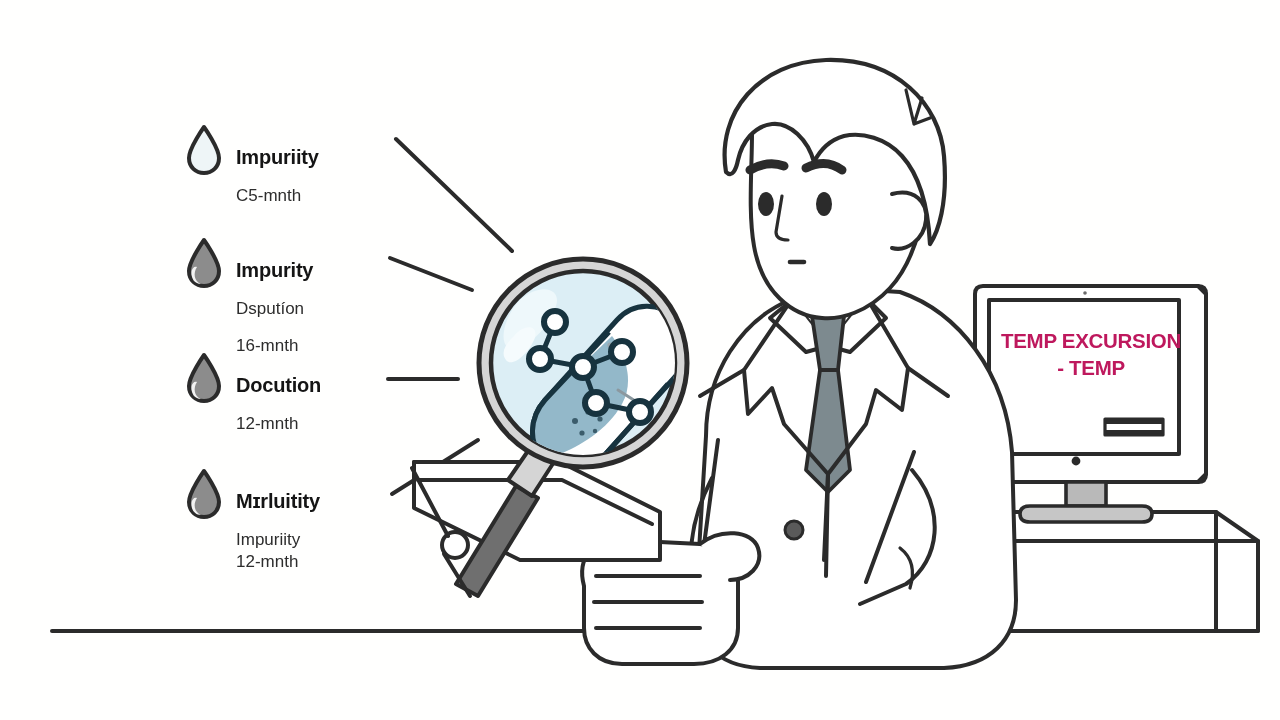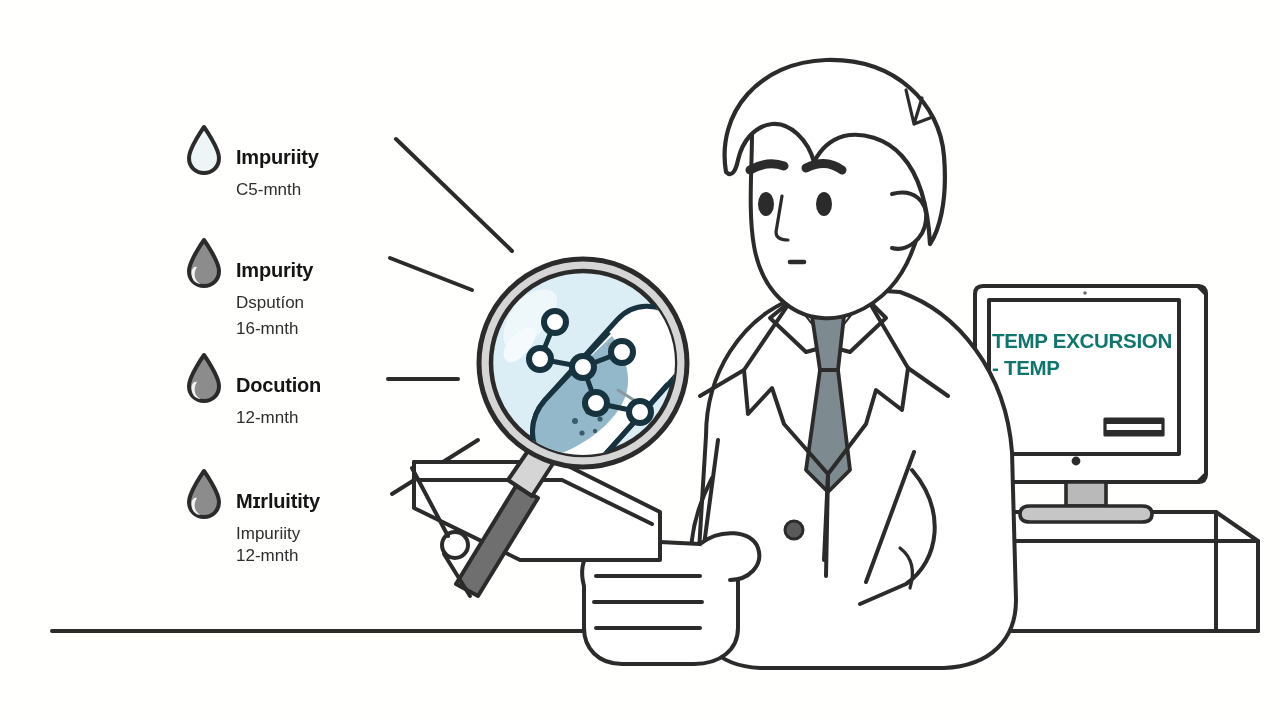--- a/index.html
+++ b/index.html
@@ -56,35 +56,35 @@
     letter-spacing: -0.2px;
     line-height: 1.1;
     white-space: nowrap;
     margin-top: 28px;
   }
   .legend-sub {
     font-size: 17px;
     font-weight: 400;
     color: #2d2d2d;
     line-height: 1.28;
-    margin-top: 11px;
+    margin-top: 17px;
     white-space: nowrap;
   }
 
   
   .screen-text {
     position: absolute;
     left: 992px;
     top: 327px;
     width: 198px;
-    text-align: left;
+    text-align: center;
     font-size: 20.5px;
     font-weight: 700;
     line-height: 1.32;
-    color: #0f766e;
+    color: #be185d;
     letter-spacing: -0.3px;
   }
 </style>
 </head>
 <body>
 
 <div id="canvas">
 
   <svg id="art" viewBox="0 0 1280 720" xmlns="http://www.w3.org/2000/svg">
     <defs>
@@ -264,21 +264,21 @@
     <div class="legend-item i1">
       <div class="drop-wrap">
         <svg viewBox="0 0 36 52" width="36" height="52">
           <path d="M18 3 C18 3 3 24 3 34 C3 43 9.7 49 18 49 C26.3 49 33 43 33 34 C33 24 18 3 18 3 Z" fill="#8c8c8c" stroke="#2b2b2b" stroke-width="4" stroke-linejoin="round"></path>
           <path d="M11 30 C7 36 8 44 15 47 C9 47 5 42 5.5 35 C6 31 8.5 29 11 30 Z" fill="#f2f2f2"></path>
         </svg>
       </div>
       <div class="legend-text">
         <div class="legend-title">Impurity</div>
         <div class="legend-sub">Dsputíon</div>
-        <div class="legend-sub" style="margin-top:4px">16-mnth</div>
+        <div class="legend-sub" style="margin-top:15px">16-mnth</div>
       </div>
     </div>
 
     <div class="legend-item i2">
       <div class="drop-wrap">
         <svg viewBox="0 0 36 52" width="36" height="52">
           <path d="M18 3 C18 3 3 24 3 34 C3 43 9.7 49 18 49 C26.3 49 33 43 33 34 C33 24 18 3 18 3 Z" fill="#8c8c8c" stroke="#2b2b2b" stroke-width="4" stroke-linejoin="round"></path>
           <path d="M11 30 C7 36 8 44 15 47 C9 47 5 42 5.5 35 C6 31 8.5 29 11 30 Z" fill="#f2f2f2"></path>
         </svg>
       </div>

